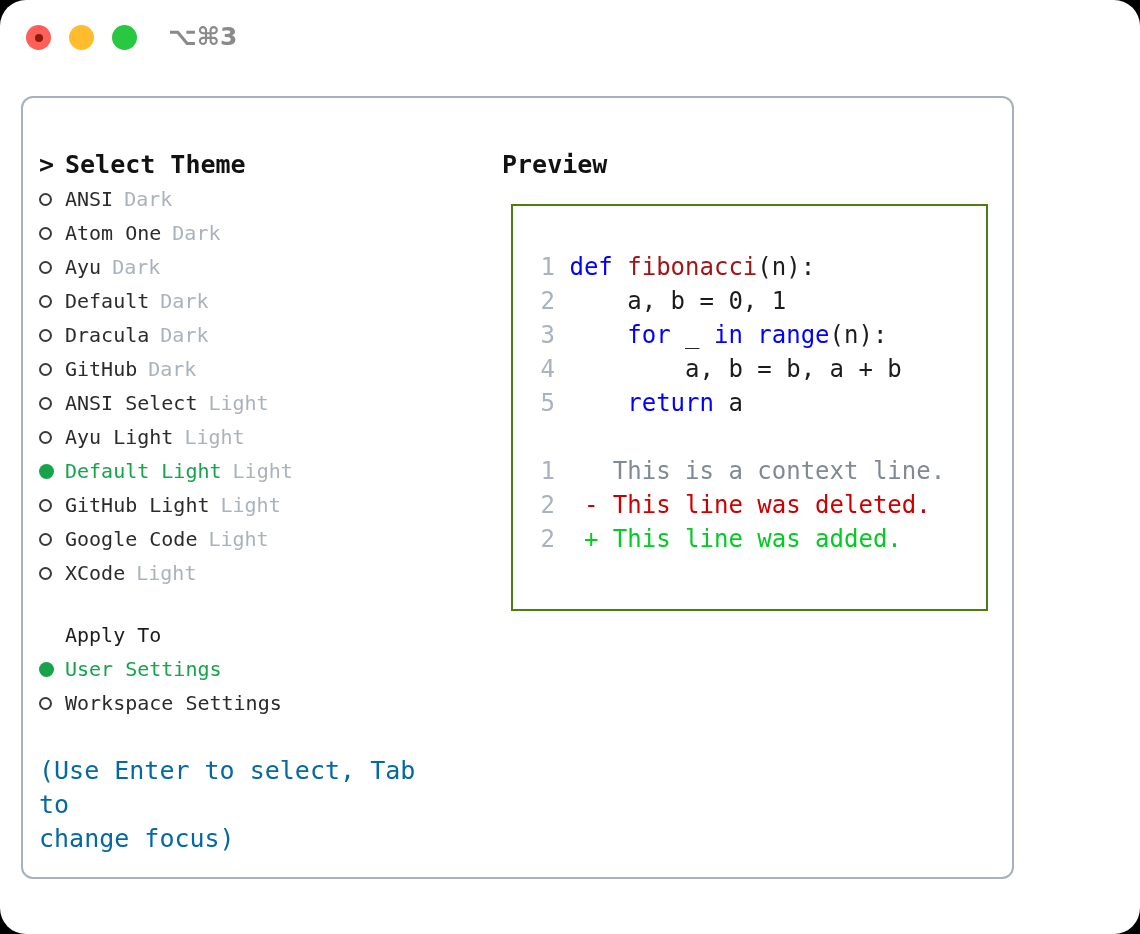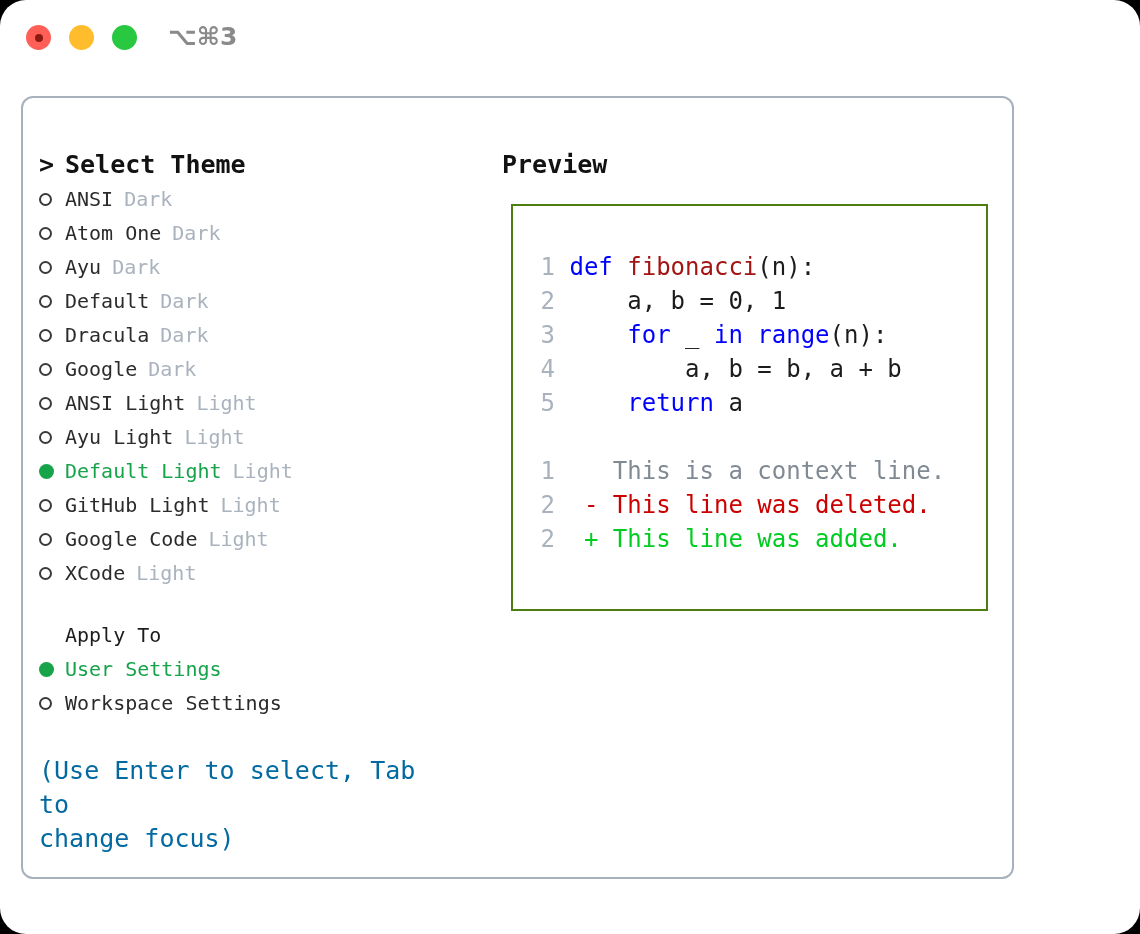--- a/index.html
+++ b/index.html
@@ -257,26 +257,26 @@
             <span class="theme-name">Default</span>
             <span class="theme-kind">Dark</span>
           </div>
           <div class="row">
             <span class="marker"><span class="circle-empty"></span></span>
             <span class="theme-name">Dracula</span>
             <span class="theme-kind">Dark</span>
           </div>
           <div class="row">
             <span class="marker"><span class="circle-empty"></span></span>
-            <span class="theme-name">Google</span>
-            <span class="theme-kind">Dark</span>
-          </div>
-          <div class="row">
-            <span class="marker"><span class="circle-empty"></span></span>
-            <span class="theme-name">ANSI Light</span>
+            <span class="theme-name">GitHub</span>
+            <span class="theme-kind">Dark</span>
+          </div>
+          <div class="row">
+            <span class="marker"><span class="circle-empty"></span></span>
+            <span class="theme-name">ANSI Select</span>
             <span class="theme-kind">Light</span>
           </div>
           <div class="row">
             <span class="marker"><span class="circle-empty"></span></span>
             <span class="theme-name">Ayu Light</span>
             <span class="theme-kind">Light</span>
           </div>
           <div class="row selected">
             <span class="marker"><span class="circle-filled"></span></span>
             <span class="theme-name">Default Light</span>

